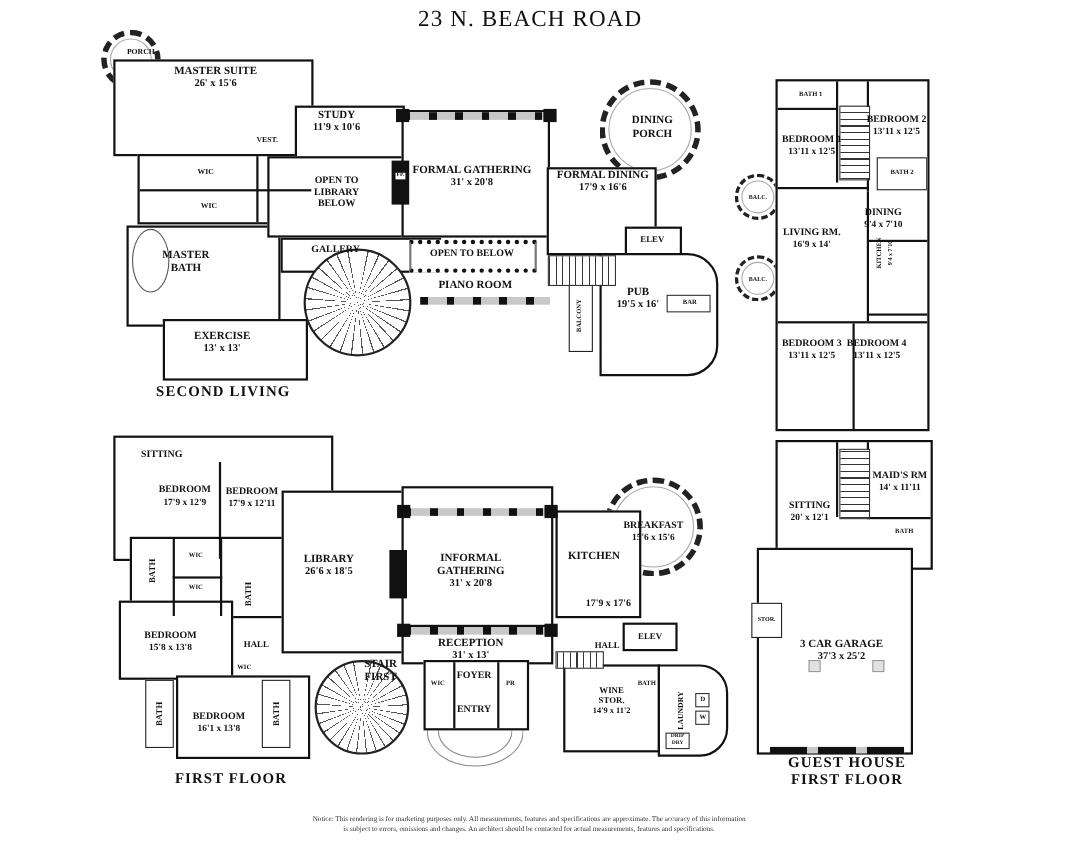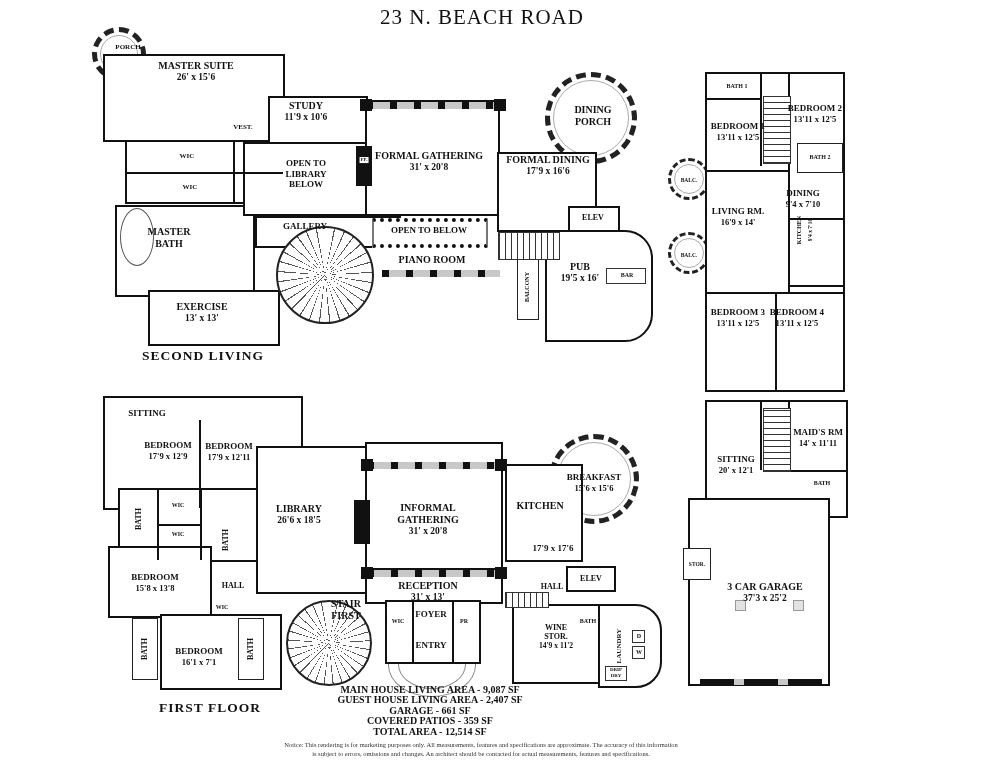--- a/index.html
+++ b/index.html
@@ -290,21 +290,21 @@
       <span>HALL</span>
     </div>
   <div class="lbl fs6" style="left:222px;top:608px">
       <span>WIC</span>
     </div>
   <div class="lbl wrap" style="left:346px;top:610px;width:48px">
       <span>STAIR FIRST</span>
     </div>
   <div class="lbl fs9" style="left:199px;top:656px">
       <span>BEDROOM</span>
-      <span class="dims">16'1 x 7'1</span>
+      <span class="dims">16'1 x 13'8</span>
     </div>
   <div class="lbl vert fs8" style="left:145px;top:649px">
       <span>BATH</span>
     </div>
   <div class="lbl vert fs8" style="left:251px;top:649px">
       <span>BATH</span>
     </div>
   <div class="lbl" style="left:428px;top:591px">
       <span>RECEPTION</span>
       <span class="dims">31' x 13'</span>
@@ -372,26 +372,22 @@
   <div class="lbl fs6" style="left:822px;top:484px">
       <span>BATH</span>
     </div>
   <div class="lbl fs5" style="left:697px;top:564px">
       <span>STOR.</span>
     </div>
   <div class="lbl" style="left:765px;top:592px">
       <span>3 CAR GARAGE</span>
       <span class="dims">37'3 x 25'2</span>
     </div>
-
-  <div id="summary">
-    <div>MAIN HOUSE LIVING AREA - 9,087 SF</div>
-    <div>GUEST HOUSE LIVING AREA - 2,407 SF</div>
-    <div>GARAGE - 661 SF</div>
-    <div>COVERED PATIOS - 359 SF</div>
-    <div>TOTAL AREA - 12,514 SF</div>
-  </div>
+  <div class="lbl cap wrap" style="left:770px;top:701px;width:130px">
+      <span>GUEST HOUSE FIRST FLOOR</span>
+    </div>
+
   <div id="notice">
     <div>Notice: This rendering is for marketing purposes only. All measurements, features and specifications are approximate. The accuracy of this information</div>
     <div>is subject to errors, omissions and changes. An architect should be contacted for actual measurements, features and specifications.</div>
   </div>
 
 </div>
 
 </body></html>

